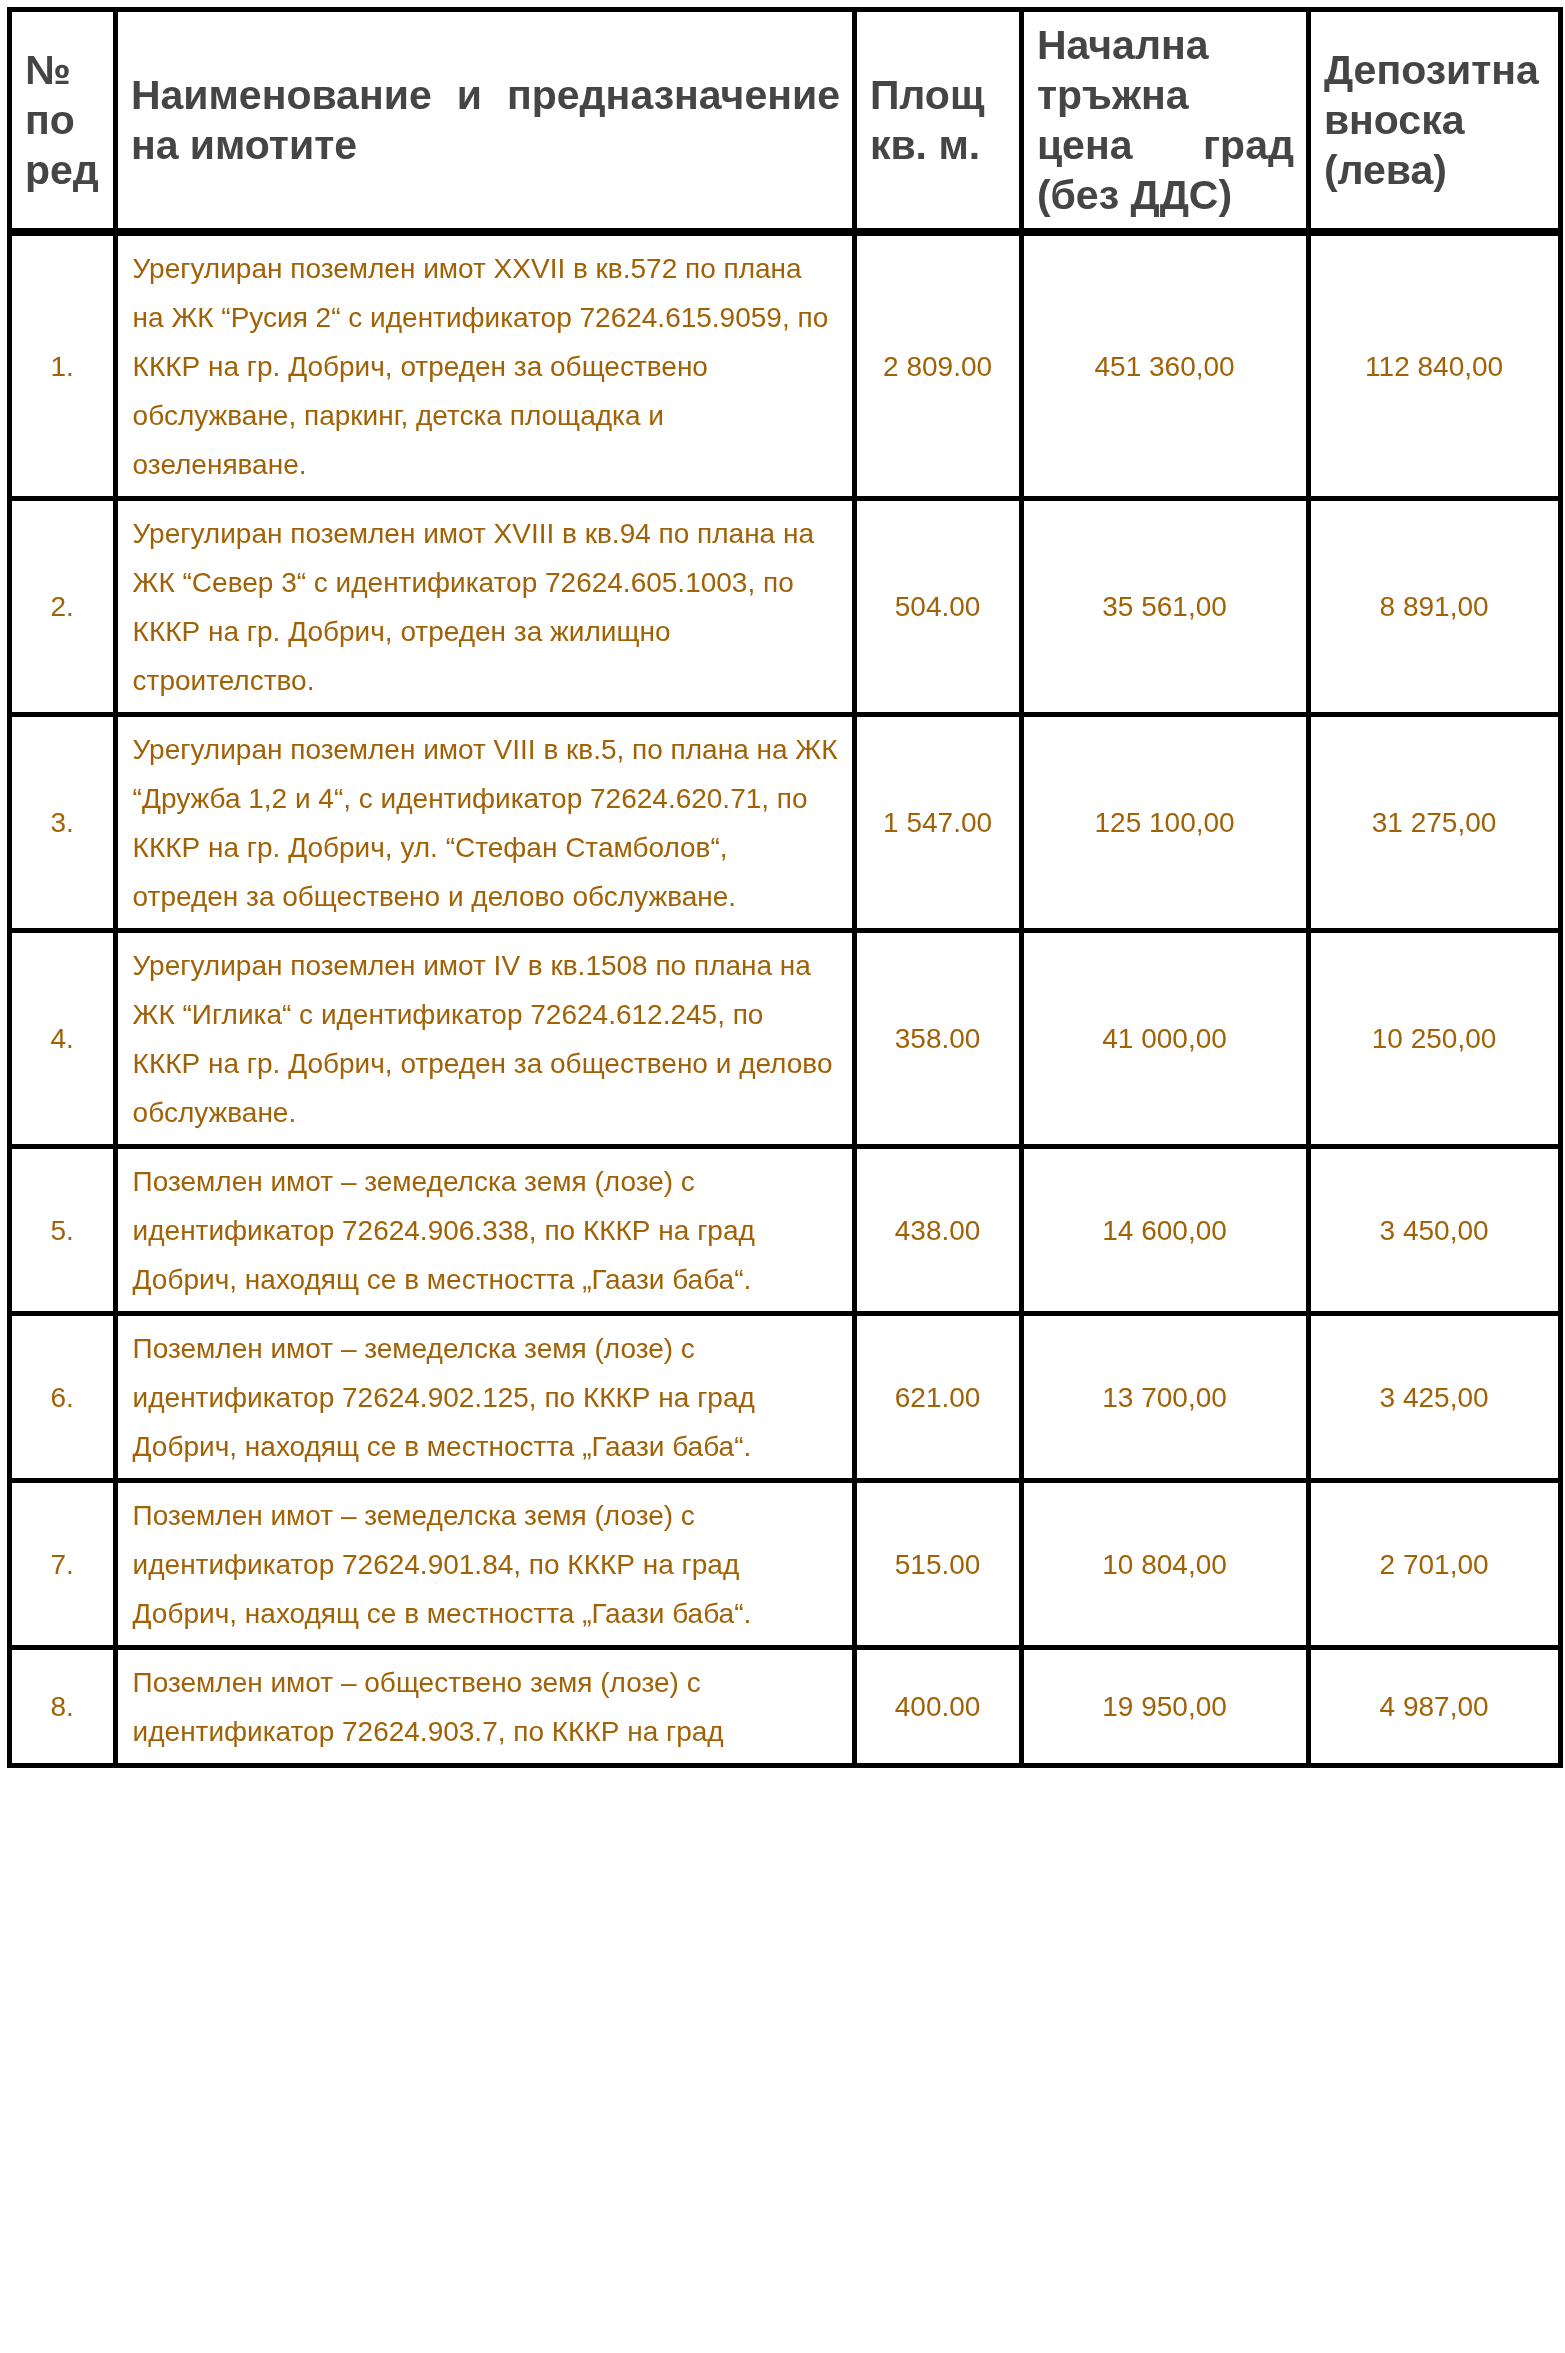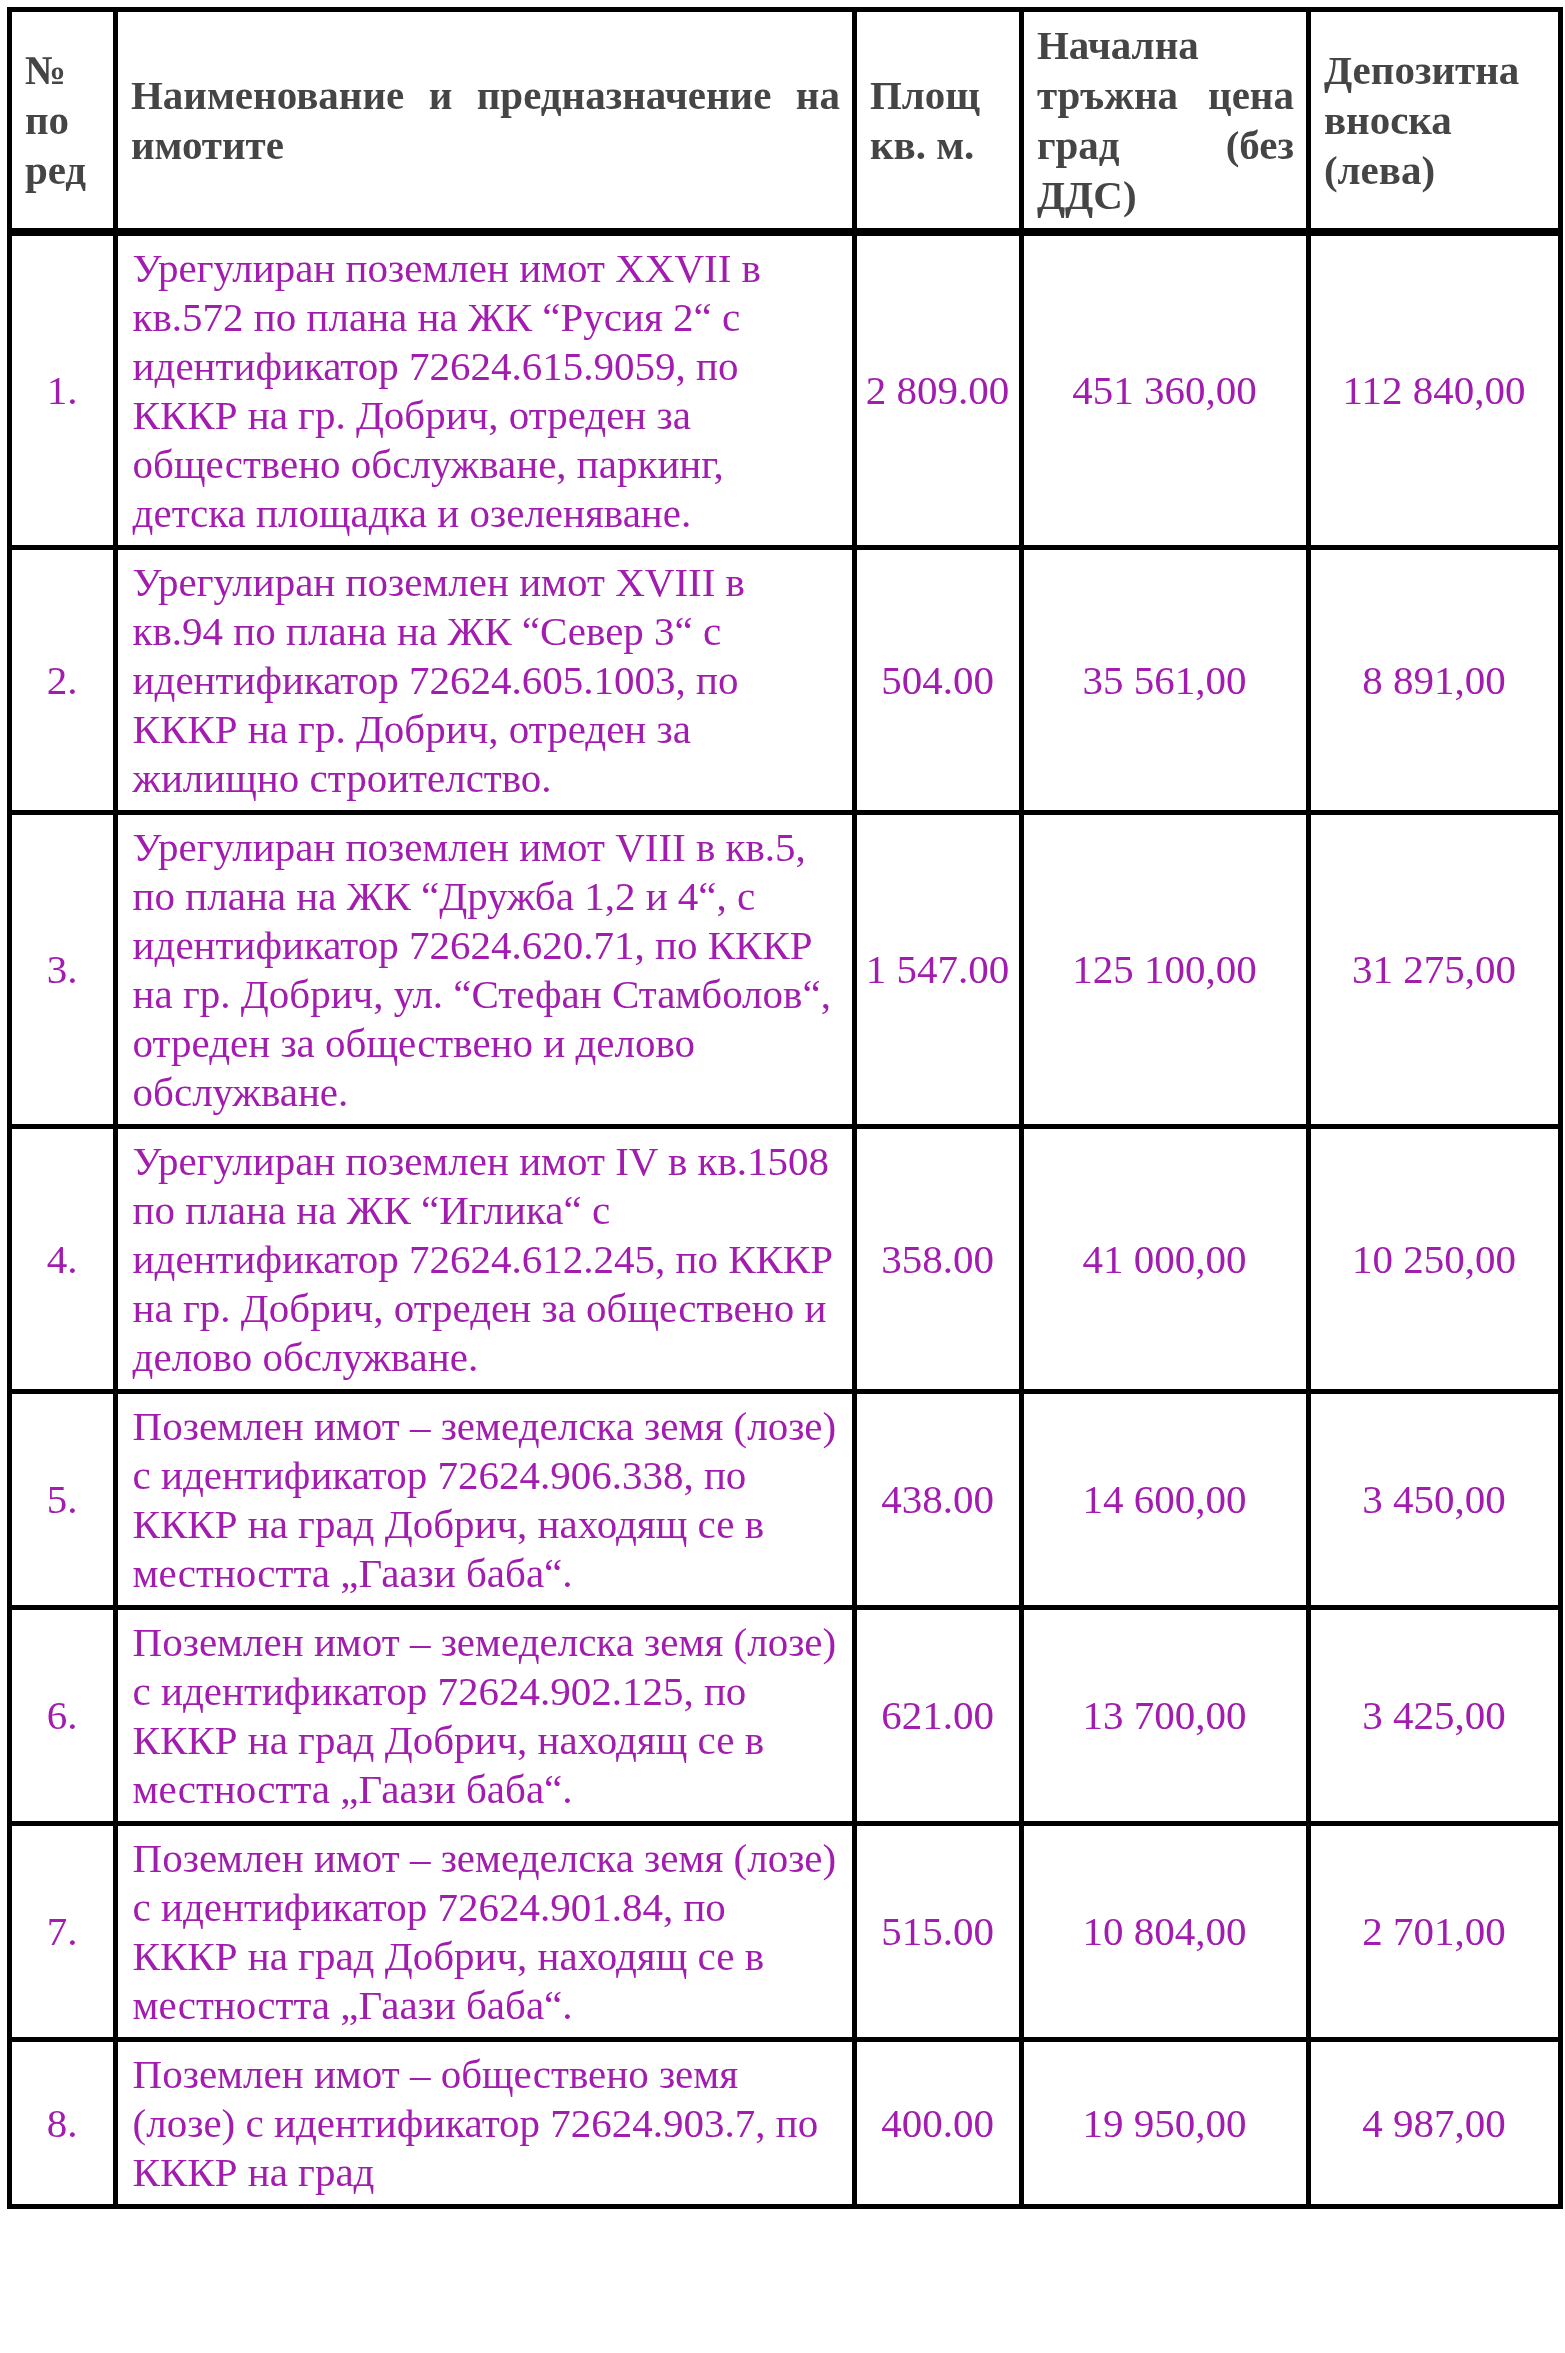--- a/index.html
+++ b/index.html
@@ -10,21 +10,21 @@
     width: 1565px;
     height: 2354px;
     overflow: hidden;
   }
   .page {
     position: relative;
     width: 1565px;
     height: 2354px;
     overflow: hidden;
     background: #ffffff;
-    font-family: Liberation Serif, serif;
+    font-family: Liberation Sans, sans-serif;
     color: #454545;
   }
   table.props {
     border-collapse: collapse;
     table-layout: fixed;
     width: 1550px;
     margin: 6.6px 0 0 6.6px;
   }
   table.props col.c1 { width: 106px; }
   table.props col.c2 { width: 739px; }
@@ -41,23 +41,23 @@
   table.props thead th {
     border-bottom: 8.3px solid #000000;
     font-size: 41px;
     line-height: 50px;
     font-weight: bold;
     text-align: justify;
     padding: 8.3px 11.6px 8.3px 13.3px;
     color: #454545;
   }
   table.props td {
-    font-size: 41px;
+    font-size: 28px;
     line-height: 49px;
-    color: #a21caf;
+    color: #a16207;
   }
   td.c-num {
     text-align: center;
     padding: 0 5px;
   }
   td.c-name {
     text-align: left;
     padding: 7.5px 13.3px 7.5px 15px;
   }
   td.c-area,

